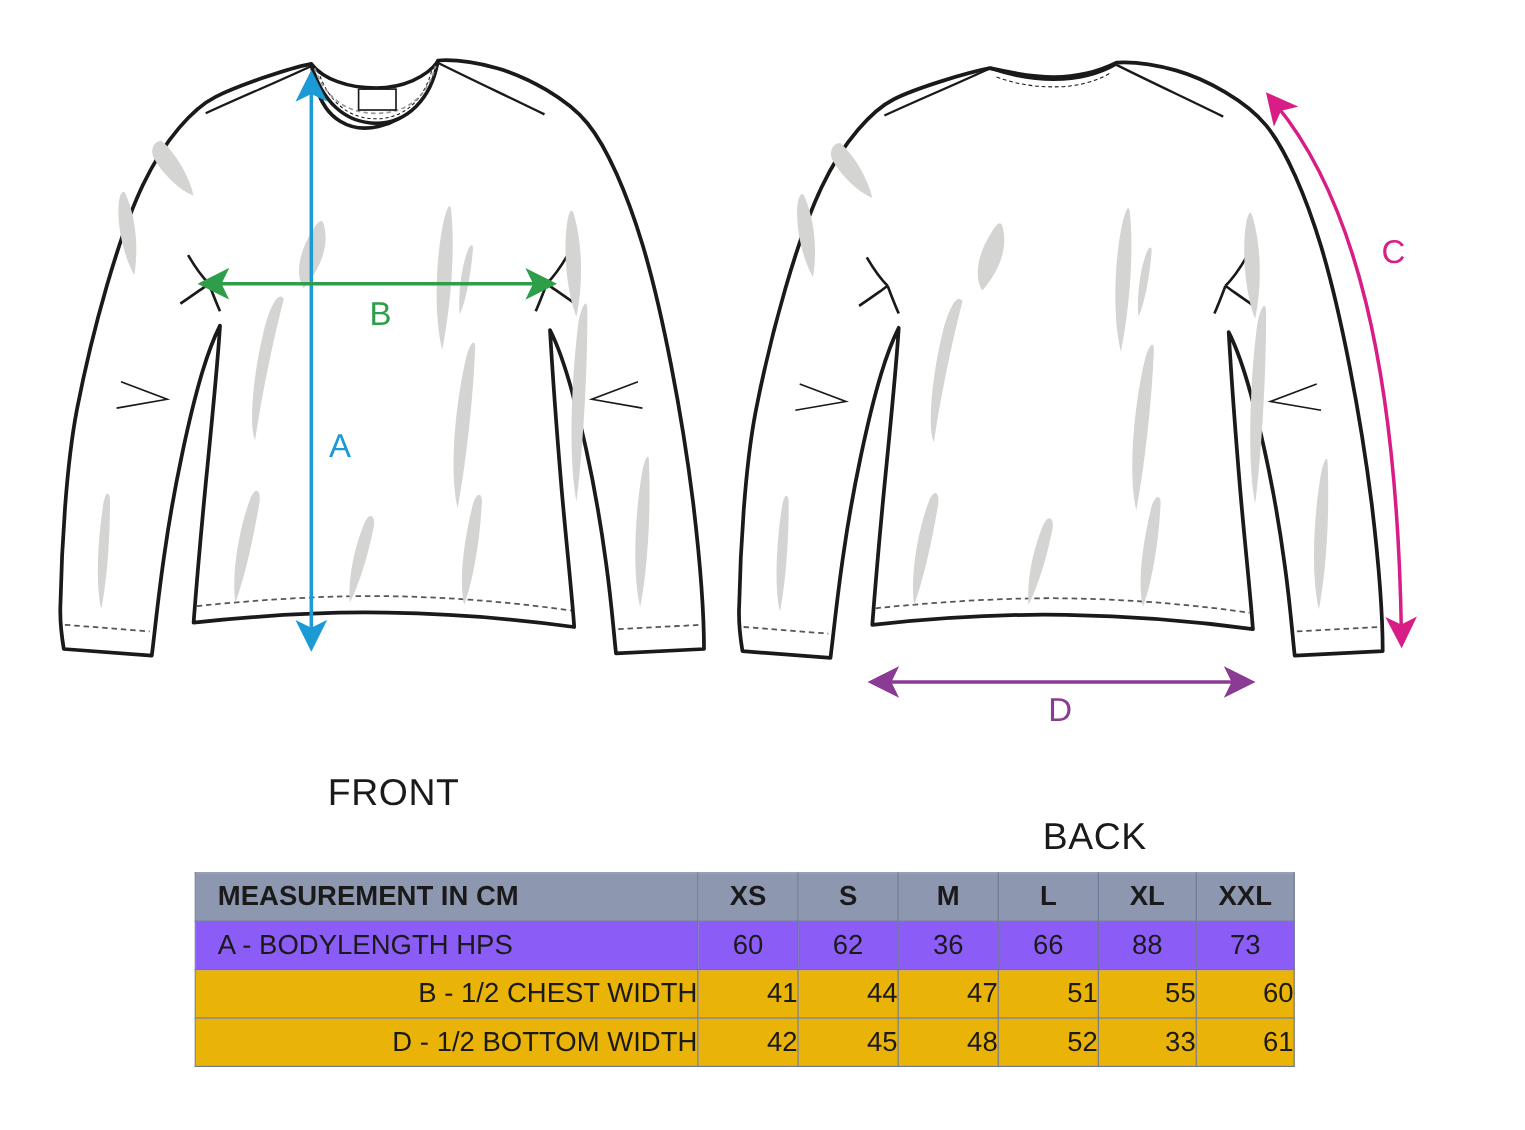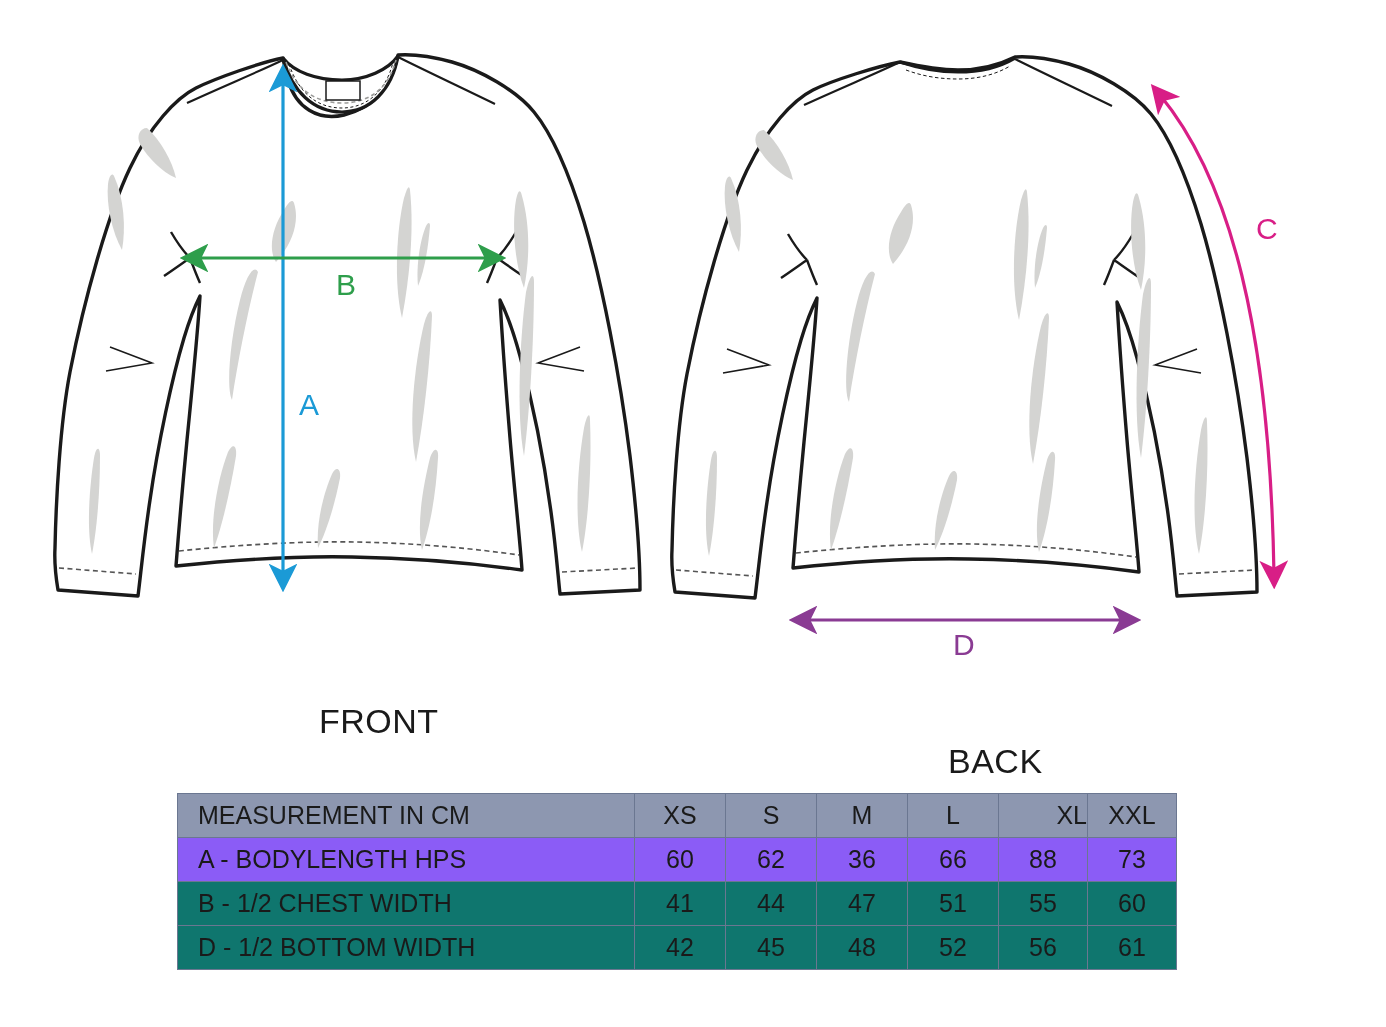--- a/index.html
+++ b/index.html
@@ -27,21 +27,21 @@
     height: 760px;
   }
   .view-label {
     position: absolute;
     font-size: 34px;
     color: #1a1a1a;
     letter-spacing: 0.5px;
     font-family: "Liberation Sans", sans-serif;
     white-space: nowrap;
   }
-  #front-label { left: 298px; top: 702px; margin-left: 21px; }
+  #front-label { left: 298px; top: 702px; }
   #back-label  { left: 948px; top: 702px; margin-top: 40px; }
 
   
   #size-table-wrap {
     position: absolute;
     left: 177px;
     top: 793px;
     width: 974px;
   }
   table.size-table {
@@ -55,33 +55,35 @@
     border: 1px solid #6b7791;
     font-weight: normal;
     font-size: 25px;
     color: #1a1a1a;
     height: 43px;
     padding: 0;
     line-height: 43px;
   }
   table.size-table thead th {
     background: #8d97b0;
+    font-weight: bold;
   }
   table.size-table thead th.label-head {
     text-align: left;
     padding-left: 20px;
   }
   table.size-table thead th.size-head {
     text-align: center;
   }
   table.size-table tbody tr.row-odd td {
     background: #8b5cf6;
   }
   table.size-table tbody tr.row-even td {
-    background: #0f766e;
+    background: #eab308;
+    text-align: right;
   }
   table.size-table td.rowlabel {
     text-align: left;
     padding-left: 20px;
   }
   table.size-table td.val {
     text-align: center;
   }
 </style>
 </head>
@@ -277,21 +279,21 @@
 
   <div id="size-table-wrap">
     <table class="size-table">
       <thead>
         <tr>
           <th class="label-head" style="width:436px;">MEASUREMENT IN CM</th>
           <th class="size-head" style="width:90px;">XS</th>
           <th class="size-head" style="width:90px;">S</th>
           <th class="size-head" style="width:90px;">M</th>
           <th class="size-head" style="width:90px;">L</th>
-          <th class="size-head" style="width:88px;text-align:right;">XL</th>
+          <th class="size-head" style="width:88px;">XL</th>
           <th class="size-head" style="width:88px;">XXL</th>
         </tr>
       </thead>
       <tbody>
         <tr class="row-odd">
           <td class="rowlabel">A - BODYLENGTH HPS</td>
           <td class="val">60</td>
           <td class="val">62</td>
           <td class="val">36</td>
           <td class="val">66</td>
@@ -306,20 +308,20 @@
           <td class="val">51</td>
           <td class="val">55</td>
           <td class="val">60</td>
         </tr>
         <tr class="row-even">
           <td class="rowlabel">D - 1/2 BOTTOM WIDTH</td>
           <td class="val">42</td>
           <td class="val">45</td>
           <td class="val">48</td>
           <td class="val">52</td>
-          <td class="val">56</td>
+          <td class="val">33</td>
           <td class="val">61</td>
         </tr>
       </tbody>
     </table>
   </div>
 
 </div>
 
 </body></html>

